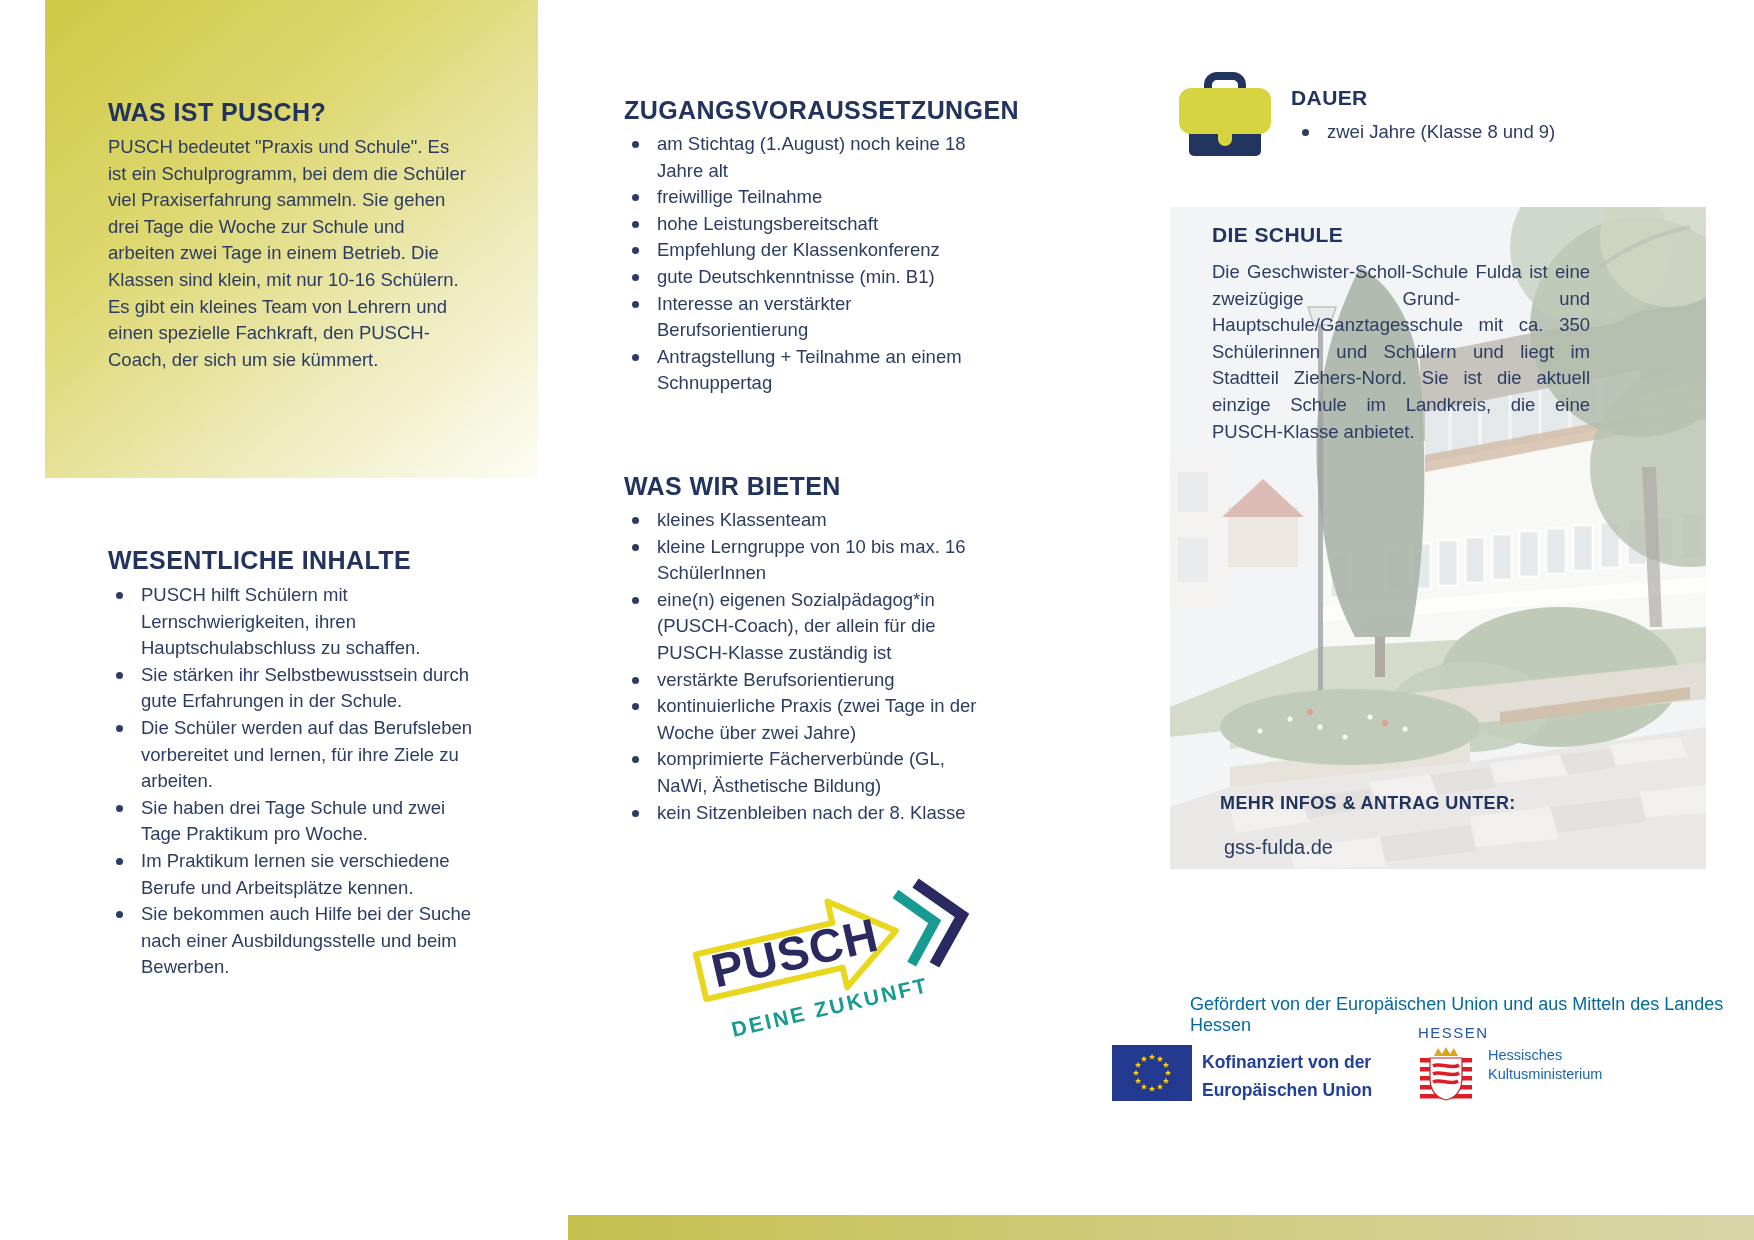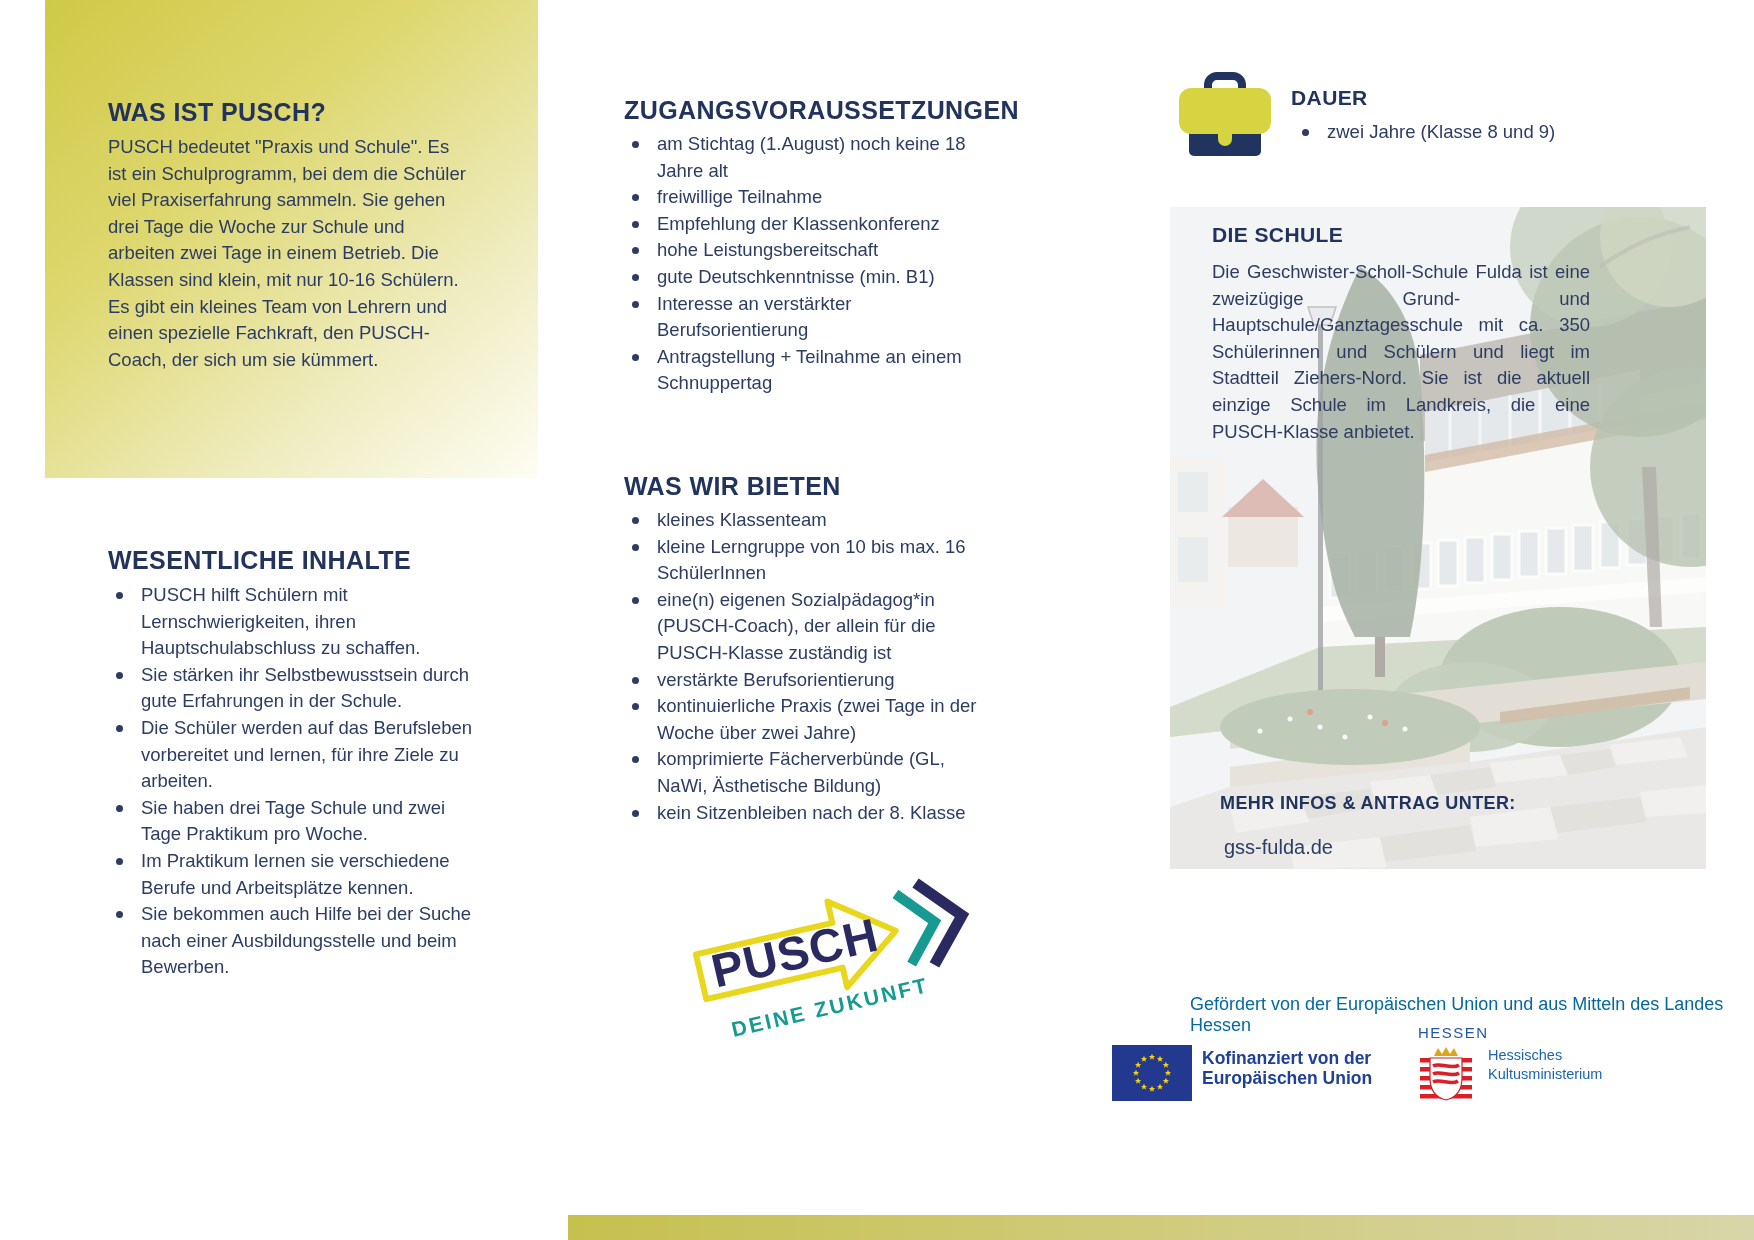--- a/index.html
+++ b/index.html
@@ -15,21 +15,21 @@
     background:linear-gradient(140deg,#cfc947 0%,#ddd76e 35%,#efecc0 72%,#fdfdf4 100%);}
   .photo-box{left:1170px;top:207px;width:536px;height:662px;background:#d946ef;}
   .photo-box svg{position:absolute;left:0;top:0;width:100%;height:100%;}
   .school-head{left:42px;top:16px;}
   .school-body{left:42px;top:52px;width:378px;text-align:justify;}
   .more-info{left:50px;top:586px;font-weight:700;font-size:18px;color:#21345f;letter-spacing:0.4px;}
   .site-link{left:54px;top:629px;font-size:20px;color:#2c3c63;text-decoration:none;display:block;}
   .bottom-strip{left:568px;top:1215px;width:1186px;height:25px;
     background:linear-gradient(90deg,#c6c04f 0%,#cfca78 45%,#d8d5a8 100%);}
   .funding-note{left:1190px;top:994px;font-size:18px;color:#0369a1;}
-  .eu-label{left:1202px;top:1048px;width:205px;font-size:17.5px;font-weight:700;color:#20409a;line-height:20px;}
+  .eu-label{left:1202px;top:1048px;width:205px;font-size:17.5px;font-weight:700;color:#20409a;line-height:28px;}
   .hessen-word{left:1418px;top:1024px;font-size:15px;color:#2257a4;letter-spacing:1.5px;}
   .ministry{left:1488px;top:1046px;width:150px;font-size:14.5px;font-weight:400;color:#1b64b4;line-height:19px;}
   .logo-wrap{left:688px;top:872px;width:286px;height:170px;}
 </style>
 </head>
 <body>
 
 <div class="page">
 
   <div class="abs yellow-box">
@@ -44,22 +44,22 @@
     <li>Die Schüler werden auf das Berufsleben vorbereitet und lernen, für ihre Ziele zu arbeiten.</li>
     <li>Sie haben drei Tage Schule und zwei Tage Praktikum pro Woche.</li>
     <li>Im Praktikum lernen sie verschiedene Berufe und Arbeitsplätze kennen.</li>
     <li>Sie bekommen auch Hilfe bei der Suche nach einer Ausbildungsstelle und beim Bewerben.</li>
   </ul>
 
   <div class="abs h" style="left:624px;top:96px;">ZUGANGSVORAUSSETZUNGEN</div>
   <ul class="blist abs" style="left:624px;top:131px;width:372px;">
     <li>am Stichtag (1.August) noch keine 18 Jahre alt</li>
     <li>freiwillige Teilnahme</li>
+    <li>hohe Leistungsbereitschaft</li>
     <li>Empfehlung der Klassenkonferenz</li>
-    <li>hohe Leistungsbereitschaft</li>
     <li>gute Deutschkenntnisse (min. B1)</li>
     <li>Interesse an verstärkter Berufsorientierung</li>
     <li>Antragstellung + Teilnahme an einem Schnuppertag</li>
   </ul>
 
   <div class="abs h" style="left:624px;top:472px;">WAS WIR BIETEN</div>
   <ul class="blist abs" style="left:624px;top:507px;width:372px;">
     <li>kleines Klassenteam</li>
     <li>kleine Lerngruppe von 10 bis max. 16 SchülerInnen</li>
     <li>eine(n) eigenen Sozialpädagog*in (PUSCH-Coach), der allein für die PUSCH-Klasse zuständig ist</li>

